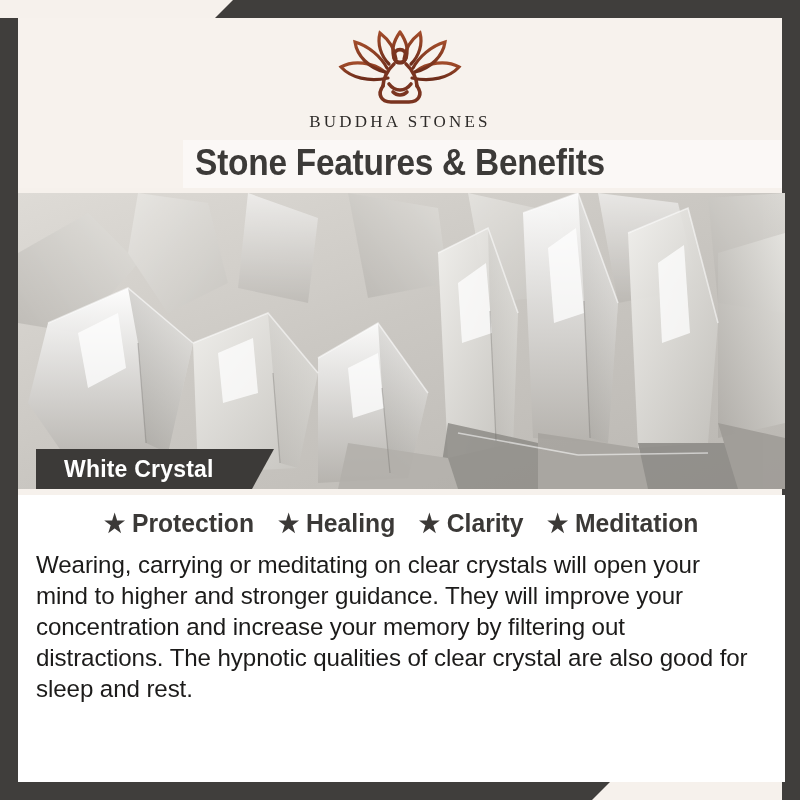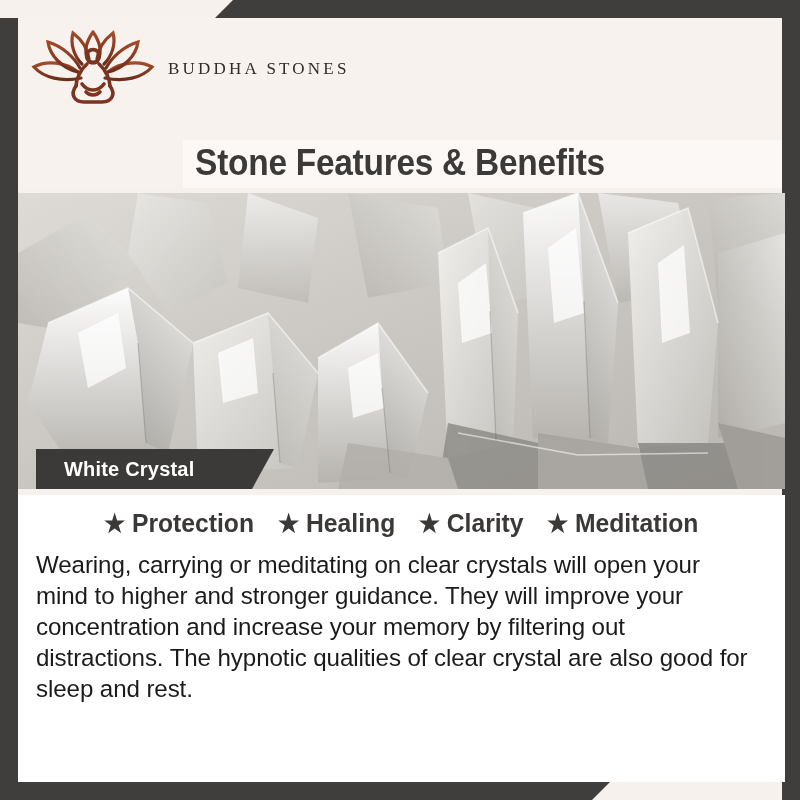--- a/index.html
+++ b/index.html
@@ -67,21 +67,21 @@
     height: 170px;
     background: #f7f2ed;
     overflow: hidden;
   }
   .logo-wrap {
     position: absolute;
     left: 0;
     right: 0;
     top: 8px;
     display: flex;
-    flex-direction: row;
+    flex-direction: column;
     align-items: center;
   }
   .logo-mark {
     width: 150px;
     height: 84px;
     display: block;
   }
   .brand-name {
     margin-top: 2px;
     font-family: "Liberation Serif", serif;
@@ -136,21 +136,21 @@
     height: 40px;
     width: 238px;
     background: #3c3a38;
     clip-path: polygon(0 0, 100% 0, calc(100% - 22px) 100%, 0 100%);
     display: flex;
     align-items: center;
   }
   .stone-banner-label {
     padding-left: 28px;
     color: #ffffff;
-    font-size: 20px;
+    font-size: 23px;
     font-weight: bold;
     letter-spacing: 0.2px;
   }
 
   
   .body-panel {
     position: absolute;
     left: 18px;
     top: 495px;
     width: 767px;

